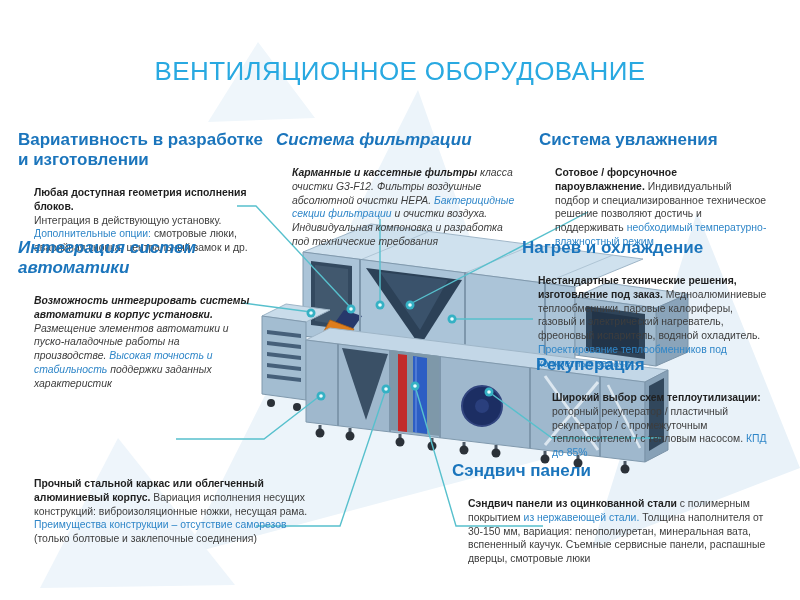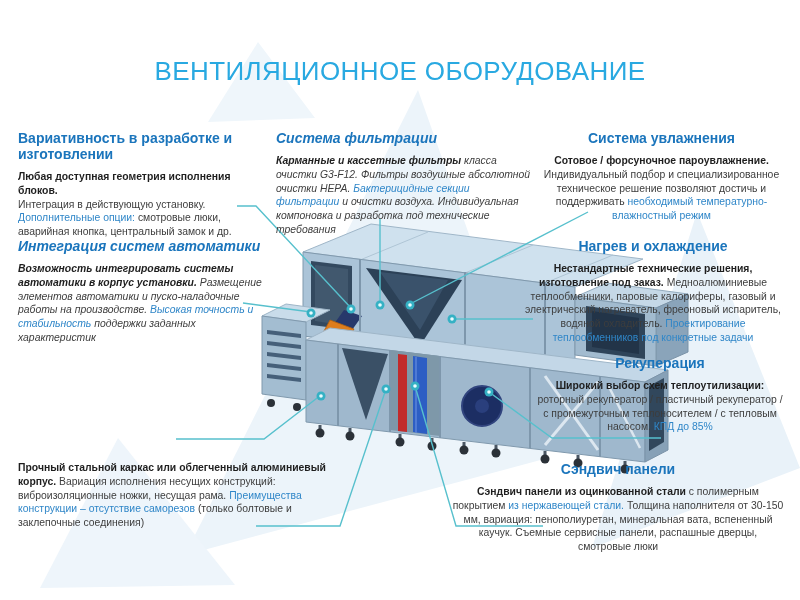--- a/index.html
+++ b/index.html
@@ -2,25 +2,25 @@
 <html><head>
 <meta charset="utf-8">
 <style>
   html,body{margin:0;padding:0;background:#fff;}
   .page{position:relative;width:800px;height:600px;background:#ffffff;overflow:hidden;
         font-family:"Liberation Sans",sans-serif;}
   .bg-svg{position:absolute;left:0;top:0;}
   .title{position:absolute;top:56px;left:0;width:100%;text-align:center;
          font-size:26px;font-weight:normal;color:#29a9e1;letter-spacing:.4px;}
   .block{position:absolute;}
-  .block h3{margin:0 0 8px 0;font-size:14px;font-weight:bold;color:#1b75bc;}
-  .block p{margin:0;font-size:10.4px;line-height:1.33;color:#3d3d3d;}
+  .block h3{margin:0 0 8px 0;font-size:17px;font-weight:bold;color:#1b75bc;}
+  .block p{margin:16px;font-size:10.4px;line-height:1.33;color:#3d3d3d;}
   .sb{font-weight:bold;color:#1f1f1f;}
   .sa{color:#2f86c8;}
-  .right{text-align:center;}
+  .right{text-align:left;}
   .b-variability{left:18px;top:130px;width:250px;}
   .b-automation{left:18px;top:238px;width:252px;font-style:italic;}
   .b-fans{left:18px;top:355px;width:258px;}
   .b-korpus{left:18px;top:461px;width:308px;}
   .b-filtration{left:276px;top:130px;width:255px;font-style:italic;}
   .b-humidification{right:16px;top:130px;width:245px;}
   .b-heating{right:16px;top:238px;width:262px;}
   .b-recuperation{right:16px;top:355px;width:248px;}
   .b-sandwich{right:16px;top:461px;width:332px;}
 </style>

